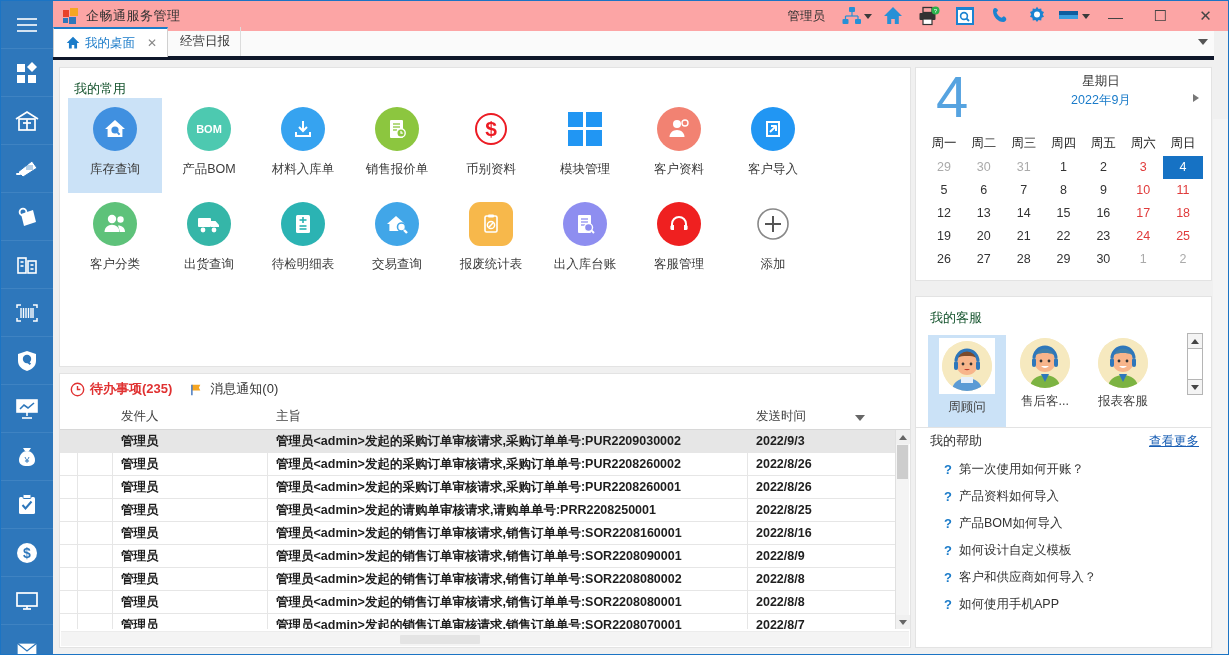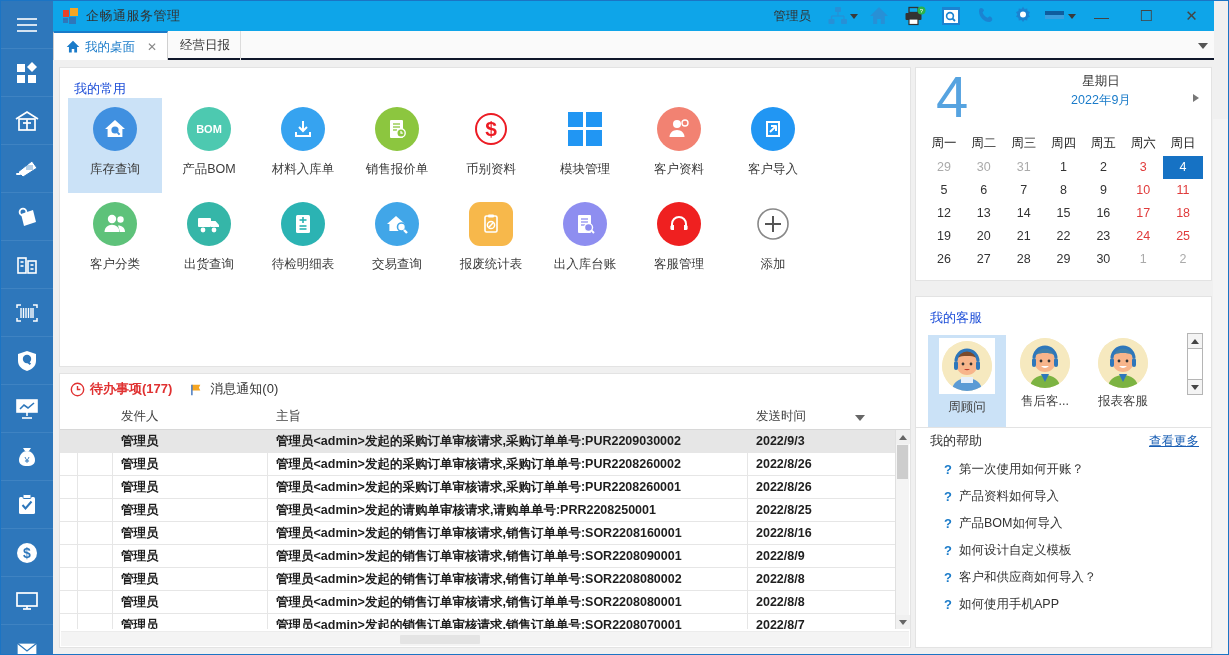--- a/index.html
+++ b/index.html
@@ -29,22 +29,22 @@
   .rail-btn {
     width: 52px; height: 48px;
     display: flex; align-items: center; justify-content: center;
     border-bottom: 1px solid #3f83c2;
     flex: 0 0 auto;
   }
   .rail-btn svg { display:block; }
 
   
   #titlebar {
-    position: absolute; left: 52px; top: 0; right: 14px; height: 30px;
-    background: #0ea5e9;
+    position: absolute; left: 52px; top: 0; right: 0; height: 30px;
+    background: #fca5a5;
     display: flex; align-items: center; text-align: right;
   }
   #app-logo { margin-left: 10px; width: 16px; height: 16px; position: relative; }
   #app-logo .sq { position:absolute; }
   #app-title {
     margin-left: 7px; font-size: 13px; color: #333;
     letter-spacing: .5px;
   }
   #tb-right {
     margin-left: auto; display: flex; align-items: center; height: 30px;
@@ -65,22 +65,22 @@
   .win-btn {
     width: 45px; height: 30px;
     display: flex; align-items: center; justify-content: center;
     color: #444; font-size: 15px;
   }
 
   
   #tabbar {
     position: absolute; left: 52px; top: 30px; right: 14px; height: 29px;
     background: #fafafa;
-    border-bottom: 2px solid #0f172a;
-    display: flex; align-items: flex-start;
+    border-bottom: 4px solid #0f172a;
+    display: flex; align-items: flex-end;
   }
   .tab {
     height: 29px; display: flex; align-items: center;
     padding: 0 10px 0 12px; font-size: 12.5px; color: #333;
     border-right: 1px solid #dcdcdc;
     position: relative; background: transparent;
   }
   .tab.active {
     background: #ffffff; color: #1a7bc9;
     border-top: 2px solid #1a7bc9;
@@ -104,21 +104,21 @@
   #leftcol {
     position: absolute; left: 6px; top: 7px;
     width: 852px; bottom: 6px;
   }
   
   #fav-panel {
     position: absolute; left: 0; top: 0; width: 852px; height: 300px;
     background: #ffffff; border: 1px solid #e3e3e3;
   }
   .panel-title {
-    font-size: 13px; color: #1d4ed8; padding: 12px 0 0 14px;
+    font-size: 13px; color: #14532d; padding: 12px 0 0 14px;
   }
   #fav-grid {
     position: absolute; left: 8px; top: 30px; right: 6px;
     display: flex; flex-wrap: wrap;
   }
   .fav-item {
     width: 94px; height: 95px;
     display: flex; flex-direction: column; align-items: center;
     justify-content: flex-start; padding-top: 9px;
   }
@@ -681,21 +681,21 @@
 
       <div id="todo-panel">
         <div id="todo-tabs">
           <div class="todo-tab red">
             <span class="tt-ico">
               <svg width="15" height="15" viewBox="0 0 16 16">
                 <circle cx="8" cy="8" r="6.6" fill="none" stroke="#e03131" stroke-width="1.5"></circle>
                 <path d="M8 4.2V8h3" stroke="#e03131" stroke-width="1.5" fill="none"></path>
               </svg>
             </span>
-            <span>待办事项(177)</span>
+            <span>待办事项(235)</span>
           </div>
           <div class="todo-tab dark">
             <span class="tt-ico">
               <svg width="15" height="15" viewBox="0 0 16 16">
                 <path d="M2 3h9l-1.5 3L11 9H2z" fill="#f5a623"></path>
                 <line x1="2" y1="3" x2="2" y2="14" stroke="#4a7bbf" stroke-width="1.6"></line>
               </svg>
             </span>
             <span>消息通知(0)</span>
           </div>

